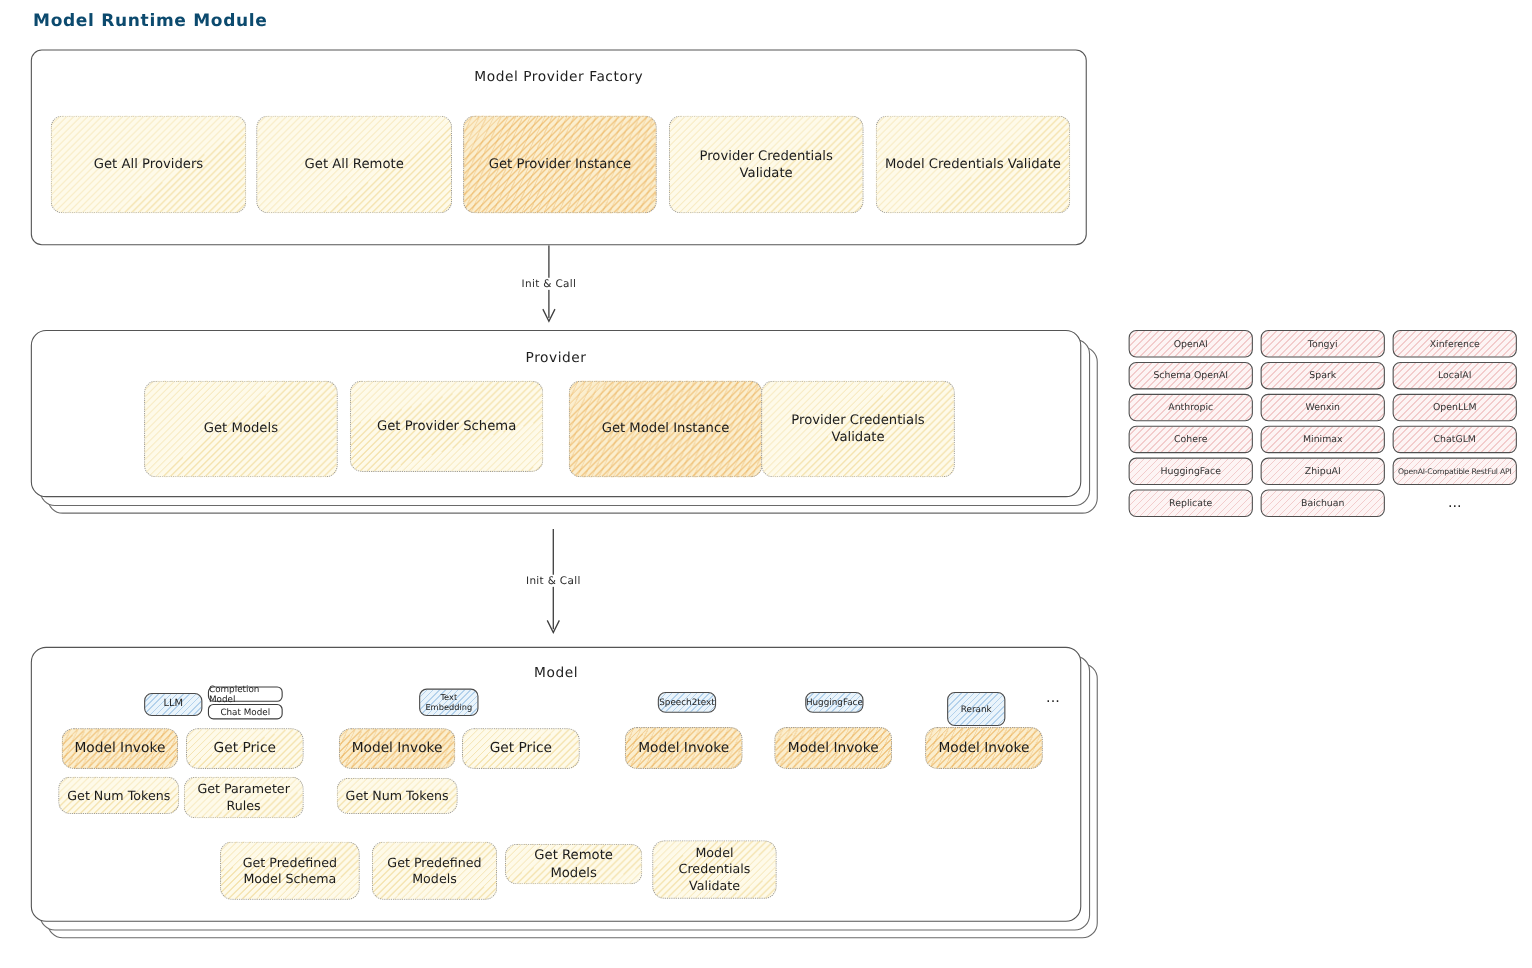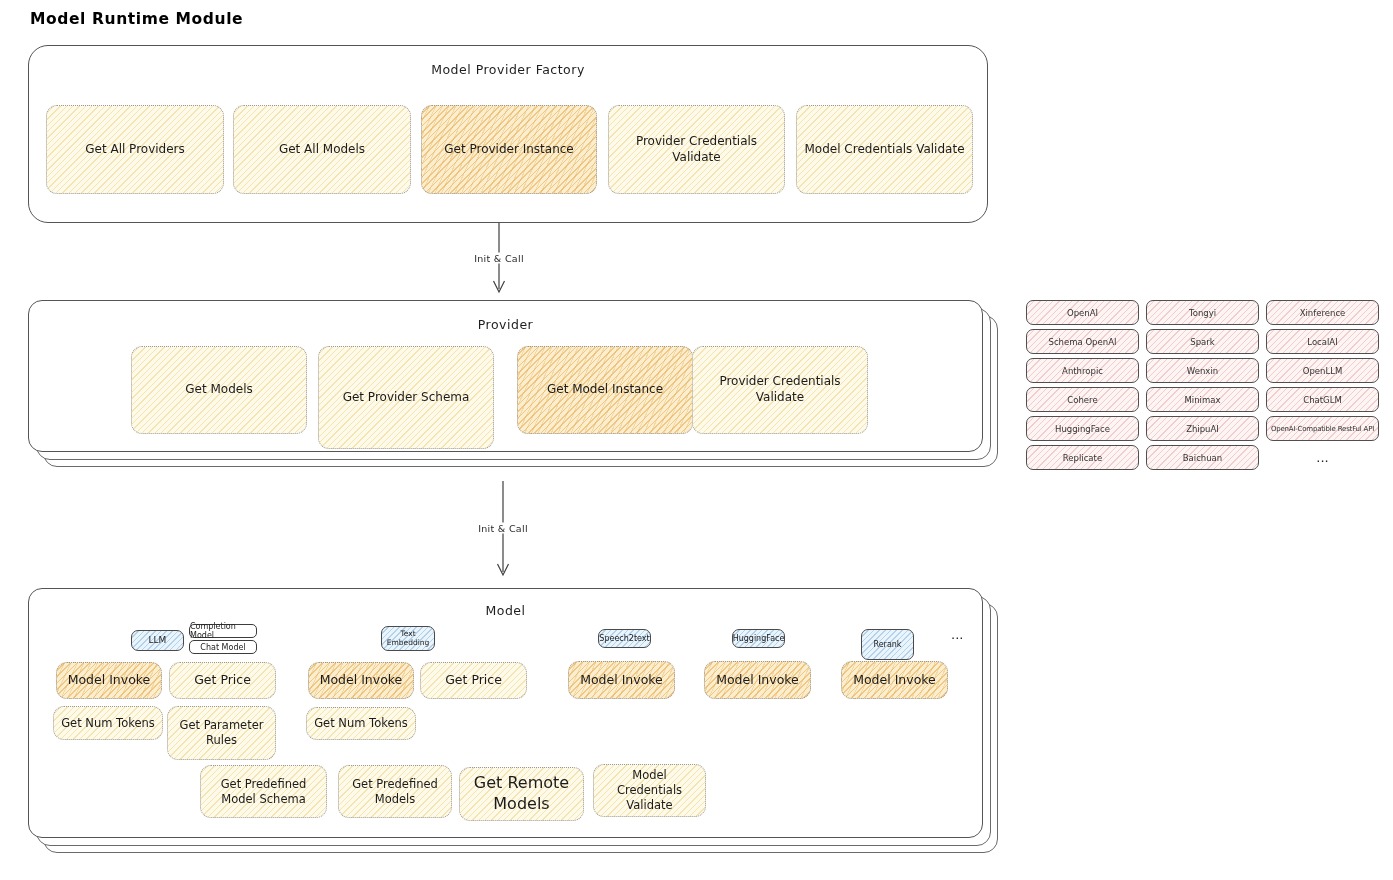--- a/index.html
+++ b/index.html
@@ -2,24 +2,24 @@
 <html><head>
 <meta charset="utf-8">
 <style>
   html,body{margin:0;padding:0;background:#fff;}
   .canvas{
     position:relative;width:1393px;height:880px;background:#ffffff;overflow:hidden;
     font-family:"DejaVu Sans",sans-serif;color:#1b1b1b;
   }
   .page-title{
     position:absolute;left:30px;top:10px;font-size:15.5px;font-weight:bold;
-    letter-spacing:.6px;color:#000000;
+    letter-spacing:.6px;color:#0c4a6e;
   }
   
-  .bigbox{position:absolute;border:1.4px solid #555;border-radius:20px;background:#fff;}
+  .bigbox{position:absolute;border:1.4px solid #555;border-radius:10px;background:#fff;}
   .stack{position:absolute;}
   .stack .layer{position:absolute;left:0;top:0;width:100%;height:100%;
     border:1.3px solid #6a6a6a;border-radius:14px;background:#fff;box-sizing:border-box;}
   .stack .layer.l2{transform:translate(15px,15px);}
   .stack .layer.l1{transform:translate(8px,8px);}
   .stack .main{position:absolute;left:0;top:0;width:100%;height:100%;
     border:1.4px solid #555;border-radius:14px;background:#fff;box-sizing:border-box;}
   .box-title{position:absolute;top:16px;left:0;right:0;text-align:center;
     font-size:12.5px;letter-spacing:.5px;color:#1e1e1e;}
   
@@ -69,39 +69,39 @@
 </head>
 <body>
 
 <div class="canvas">
 
   <div class="page-title">Model Runtime Module</div>
 
   <div class="bigbox" style="left:28px;top:45px;width:958px;height:176px;">
     <div class="box-title">Model Provider Factory</div>
     <div class="btn fill-yellow" style="left:17px;top:59px;width:178px;height:89px;">Get All Providers</div>
-    <div class="btn fill-yellow" style="left:204px;top:59px;width:178px;height:89px;">Get All Models</div>
+    <div class="btn fill-yellow" style="left:204px;top:59px;width:178px;height:89px;">Get All Remote</div>
     <div class="btn fill-orange" style="left:392px;top:59px;width:176px;height:89px;">Get Provider Instance</div>
     <div class="btn fill-yellow" style="left:579px;top:59px;width:177px;height:89px;">Provider Credentials Validate</div>
     <div class="btn fill-yellow" style="left:767px;top:59px;width:177px;height:89px;">Model Credentials Validate</div>
   </div>
 
   <svg class="arrow" style="left:491px;top:223px;" width="16" height="72">
     <line x1="8" y1="0" x2="8" y2="66"></line>
     <path d="M2.5,58 L8,69 L13.5,58"></path>
   </svg>
   <div class="arrow-label" style="left:499px;top:258px;">Init &amp; Call</div>
 
   <div class="stack" style="left:28px;top:300px;width:955px;height:152px;">
     <div class="layer l2"></div>
     <div class="layer l1"></div>
     <div class="main">
       <div class="box-title">Provider</div>
       <div class="btn fill-yellow" style="left:102px;top:45px;width:176px;height:88px;">Get Models</div>
-      <div class="btn fill-yellow" style="left:289px;top:45px;width:176px;height:103px;">Get Provider Schema</div>
+      <div class="btn fill-yellow" style="left:289px;top:45px;width:176px;height:83px;">Get Provider Schema</div>
       <div class="btn fill-orange" style="left:476px;top:45px;width:176px;height:88px;margin-left:12px;">Get Model Instance</div>
       <div class="btn fill-yellow" style="left:663px;top:45px;width:176px;height:88px;">Provider Credentials Validate</div>
     </div>
   </div>
 
   <div class="pgrid">
     <div class="pchip fill-pink">OpenAI</div>
     <div class="pchip fill-pink">Tongyi</div>
     <div class="pchip fill-pink">Xinference</div>
     <div class="pchip fill-pink">Schema OpenAI</div>
@@ -144,23 +144,23 @@
 
       <div class="btn fill-orange" style="left:27px;top:73px;width:106px;height:37px;font-size:12.5px;">Model Invoke</div>
       <div class="btn fill-yellow" style="left:140px;top:73px;width:107px;height:37px;font-size:12.5px;">Get Price</div>
       <div class="btn fill-orange" style="left:279px;top:73px;width:106px;height:37px;font-size:12.5px;">Model Invoke</div>
       <div class="btn fill-yellow" style="left:391px;top:73px;width:107px;height:37px;font-size:12.5px;">Get Price</div>
       <div class="btn fill-orange" style="left:539px;top:72px;width:107px;height:38px;font-size:12.5px;">Model Invoke</div>
       <div class="btn fill-orange" style="left:675px;top:72px;width:107px;height:38px;font-size:12.5px;">Model Invoke</div>
       <div class="btn fill-orange" style="left:812px;top:72px;width:107px;height:38px;font-size:12.5px;">Model Invoke</div>
 
       <div class="btn fill-yellow" style="left:24px;top:117px;width:110px;height:34px;font-size:11.5px;">Get Num Tokens</div>
-      <div class="btn fill-yellow" style="left:138px;top:117px;width:109px;height:54px;font-size:11.5px;">Get Parameter Rules</div>
+      <div class="btn fill-yellow" style="left:138px;top:117px;width:109px;height:38px;font-size:11.5px;">Get Parameter Rules</div>
       <div class="btn fill-yellow" style="left:277px;top:118px;width:110px;height:33px;font-size:11.5px;">Get Num Tokens</div>
 
       <div class="btn fill-yellow" style="left:171px;top:176px;width:127px;height:53px;font-size:11.5px;">Get Predefined Model Schema</div>
       <div class="btn fill-yellow" style="left:309px;top:176px;width:114px;height:53px;font-size:11.5px;">Get Predefined Models</div>
-      <div class="btn fill-yellow" style="left:430px;top:178px;width:125px;height:54px;font-size:16px;">Get Remote Models</div>
+      <div class="btn fill-yellow" style="left:430px;top:178px;width:125px;height:37px;font-size:12px;">Get Remote Models</div>
       <div class="btn fill-yellow" style="left:564px;top:175px;width:113px;height:53px;font-size:11.5px;">Model Credentials Validate</div>
     </div>
   </div>
 
 </div>
 
 </body></html>

